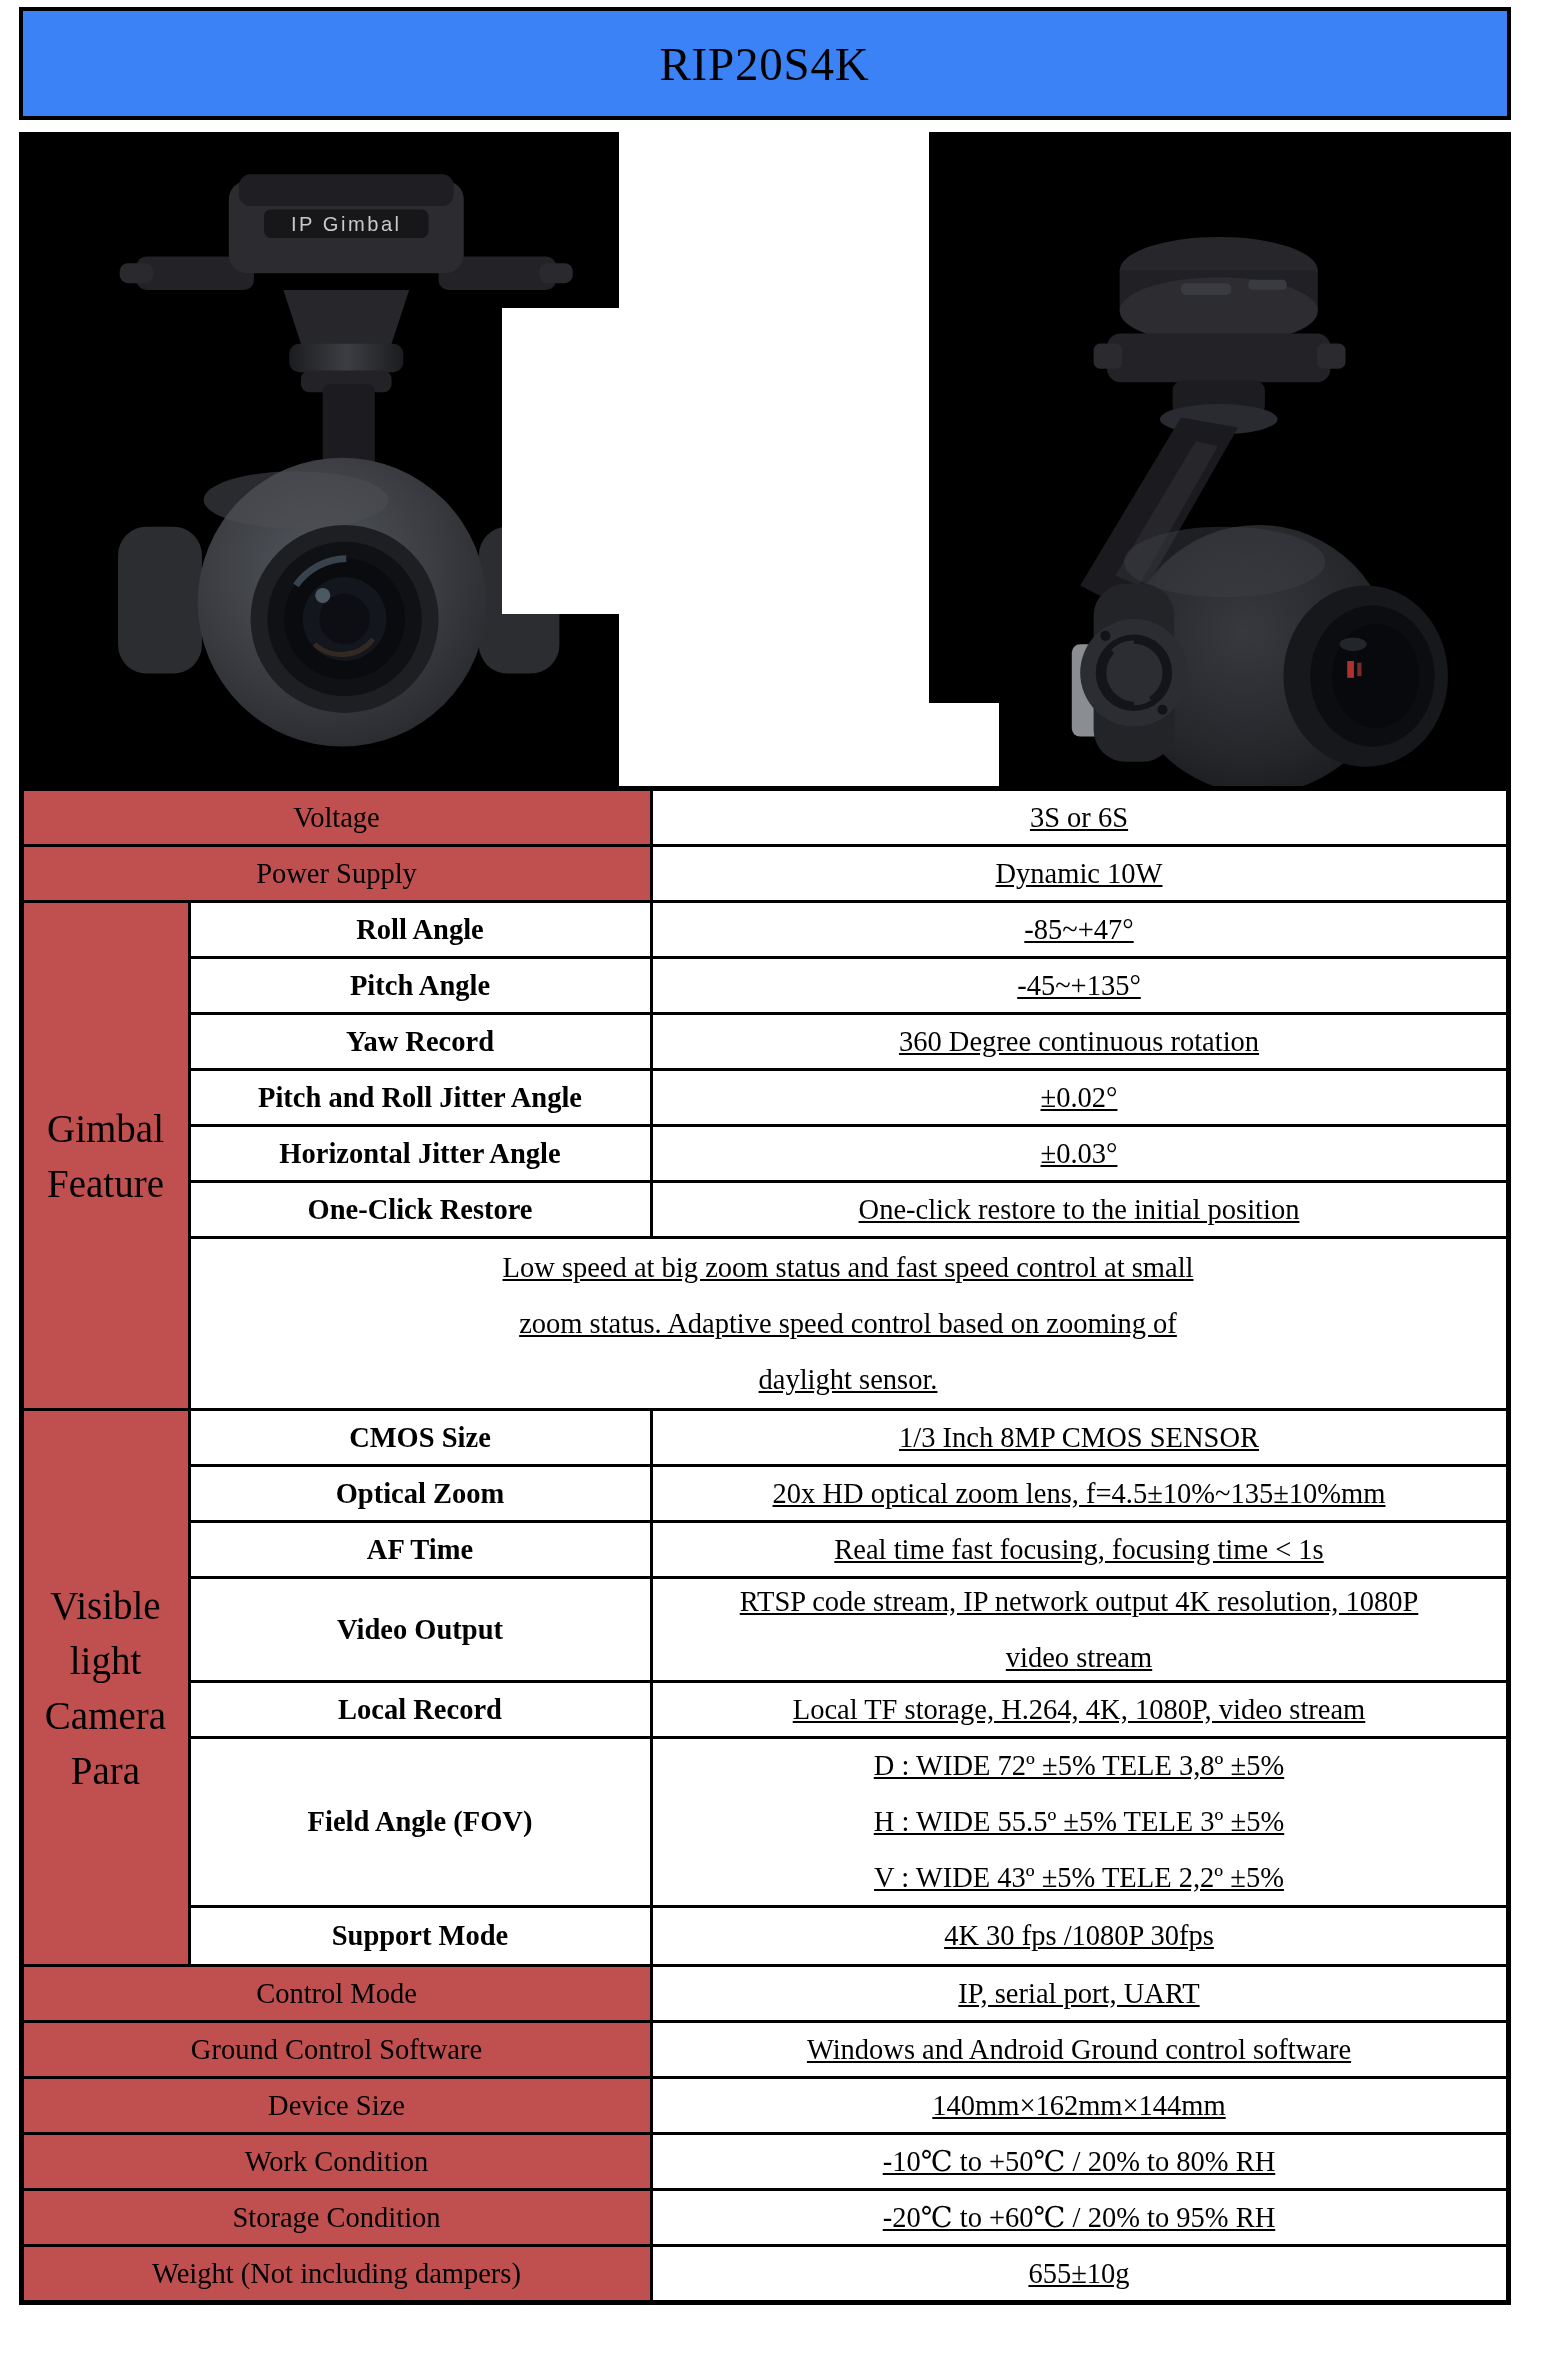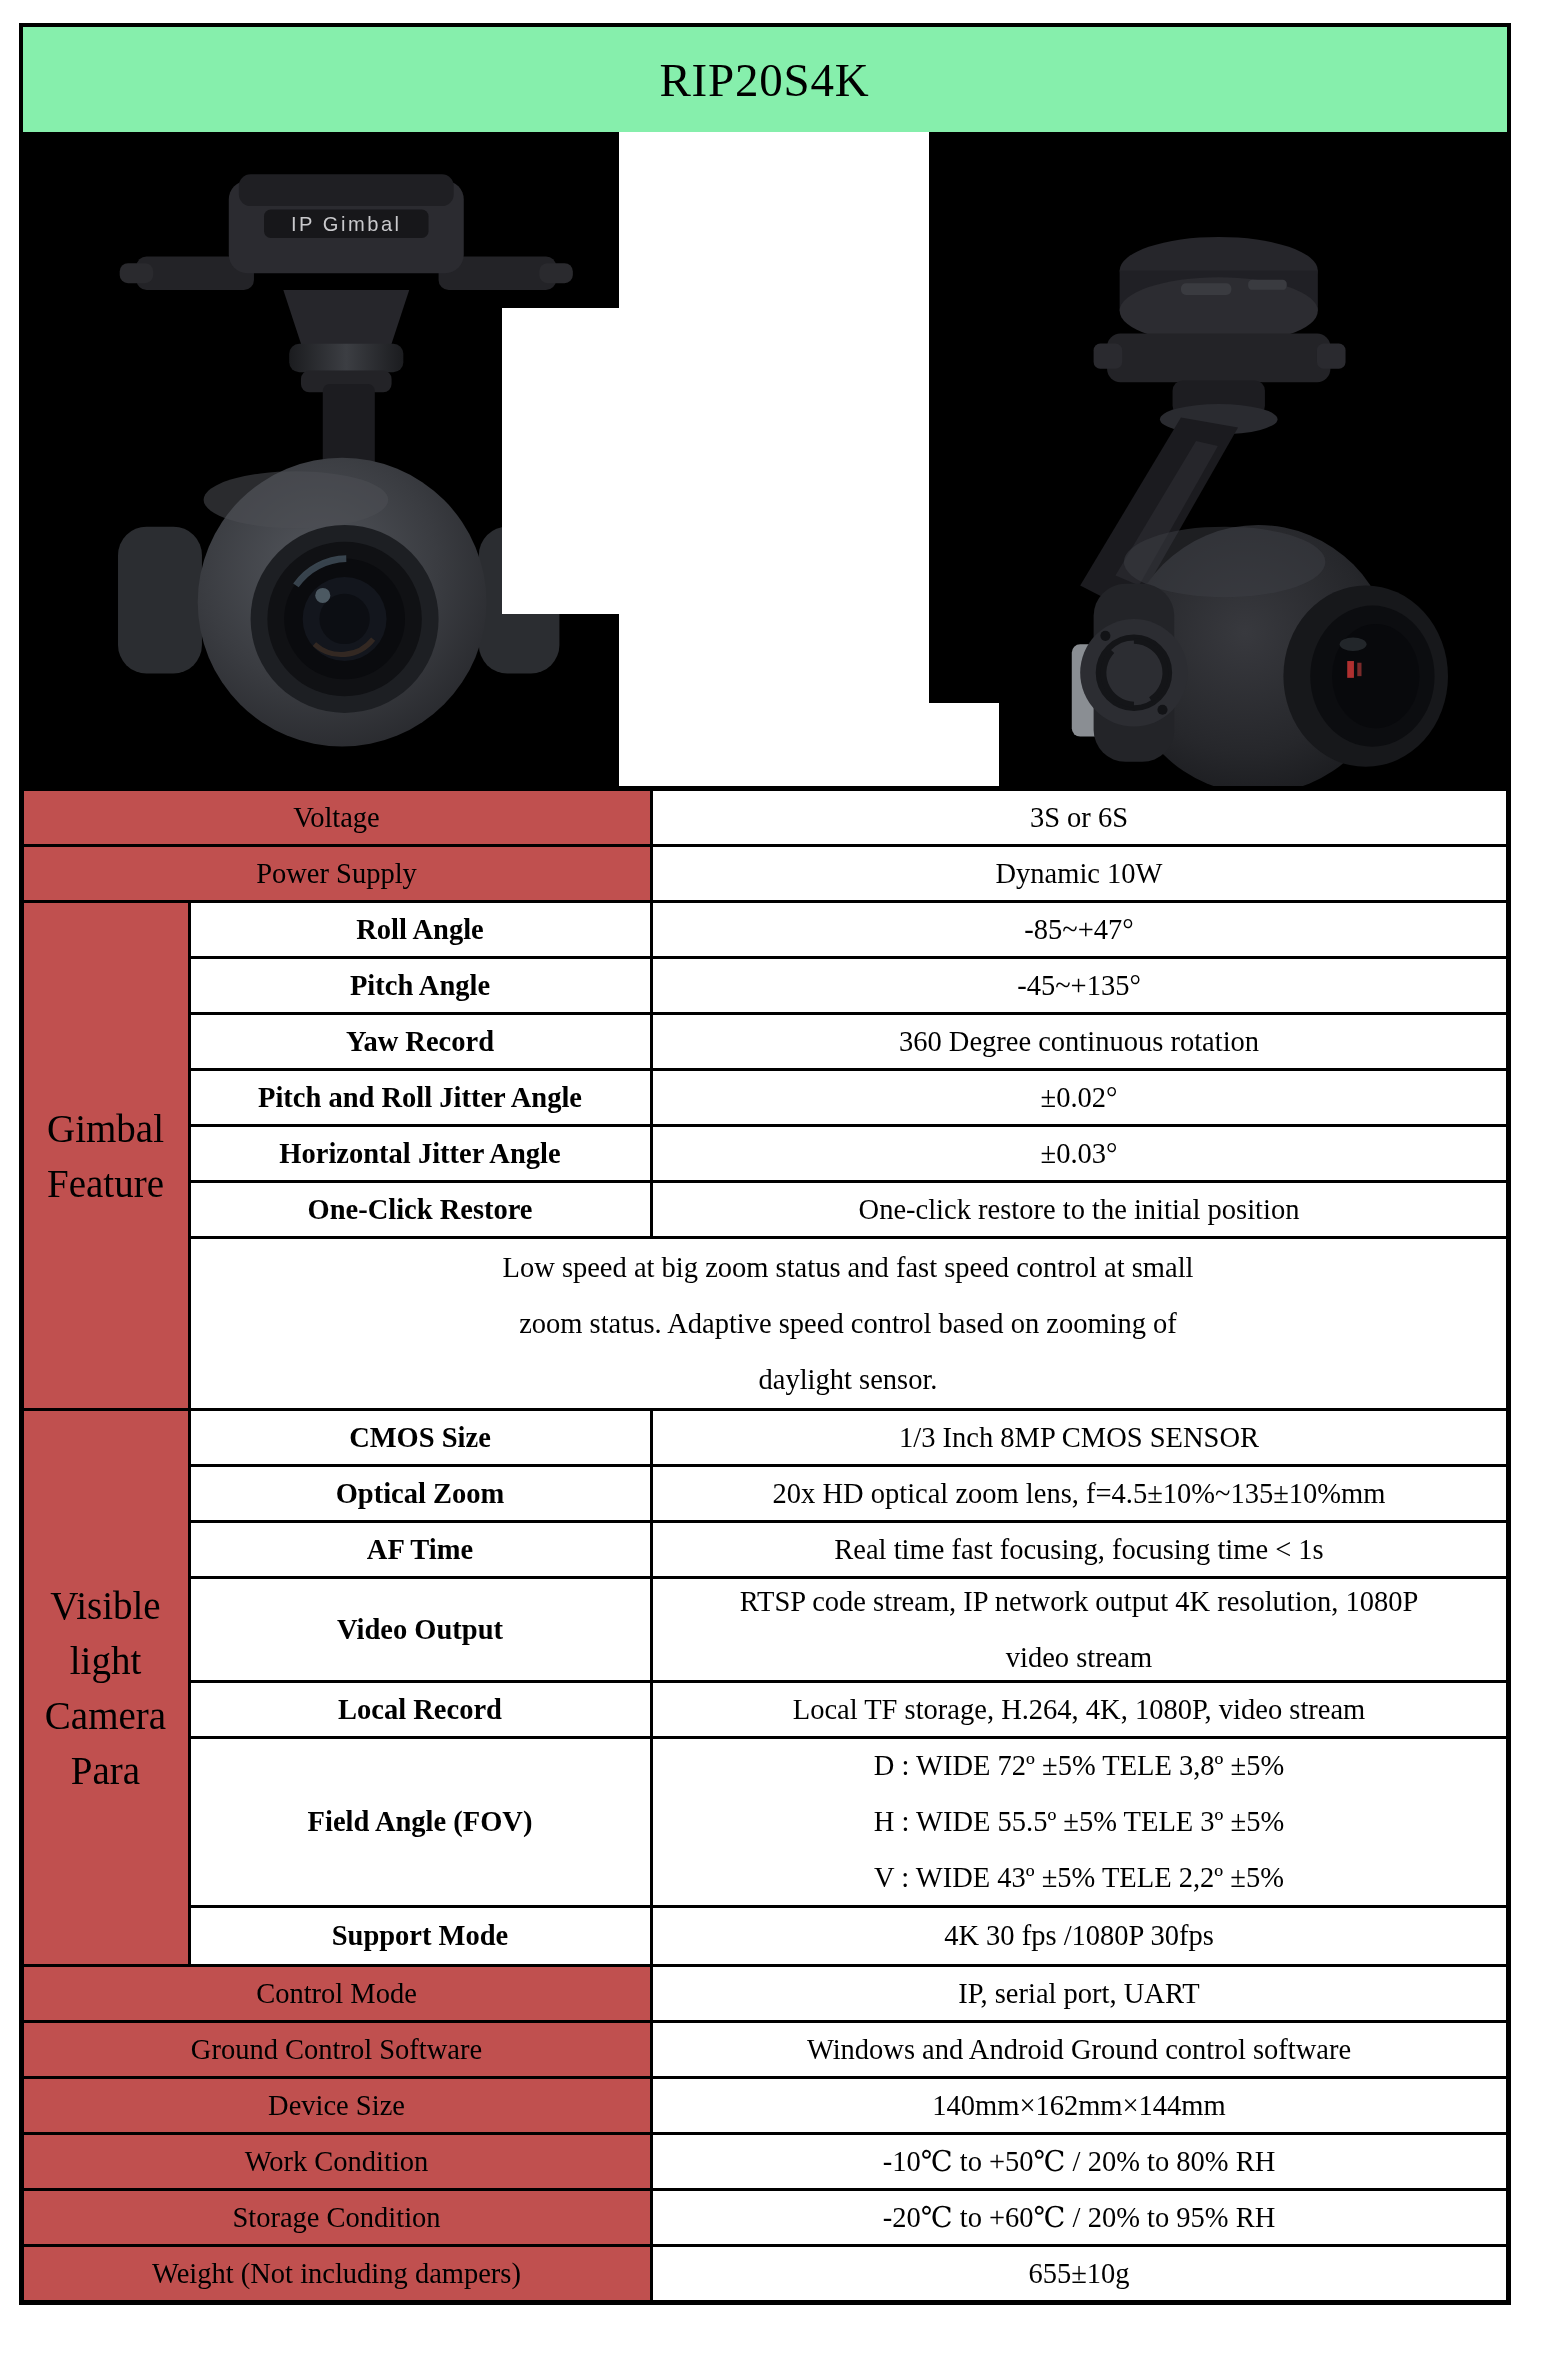--- a/index.html
+++ b/index.html
@@ -1,21 +1,21 @@
 <!DOCTYPE html>
 <html style="font-size:13.4px"><head>
 <meta charset="utf-8">
 <style>
   html,body{margin:0;padding:0;background:#ffffff;}
   body{width:1565px;height:2366px;position:relative;overflow:hidden;
        font-family:"Liberation Serif","DejaVu Serif",serif;color:#000;}
 
   
-  #header{position:absolute;left:18.5px;top:23px;width:1492px;height:113px;
-          box-sizing:border-box;background:#86efac;border:4.2px solid #000;
+  #header{position:absolute;left:18.5px;top:7px;width:1492px;height:113px;
+          box-sizing:border-box;background:#3b82f6;border:4.2px solid #000;
           display:flex;align-items:center;justify-content:center;}
   #header .title{font-size:47px;letter-spacing:0.8px;color:#000;}
 
   
   #band{position:absolute;left:18.5px;top:132px;width:1492px;height:655px;background:#ffffff;}
   .photo{position:absolute;top:0;height:655px;background:#000;overflow:hidden;}
   #photo-left{left:0;width:600px;}
   #photo-right{left:910px;width:582px;}
   .white-notch{position:absolute;background:#fff;}
   #notch-left{left:483px;top:176px;width:118px;height:306px;}
@@ -26,21 +26,21 @@
         border:5px solid #000;background:#fff;}
   .row{display:flex;height:56px;box-sizing:border-box;border-bottom:3.4px solid #000;}
   .row.h3{height:169px;}
   .row.h2{height:104px;}
   .row.last{border-bottom:none;height:53px;}
   .cell{display:flex;align-items:center;justify-content:center;text-align:center;
         font-size:28.5px;line-height:1.25;box-sizing:border-box;white-space:pre-line;}
   .c-label{width:462px;border-right:3.4px solid #000;background:#fff;font-weight:bold;}
   .c-label.red,.c-full{background:#c0504f;}
   .c-full{width:629px;border-right:3.4px solid #000;}
-  .c-value{flex:1;background:#fff;}
+  .c-value{flex:1;background:#fff;text-decoration:underline;}
   .section{display:flex;box-sizing:border-box;border-bottom:3.4px solid #000;}
   .sec-left{width:164px;border-right:3.4px solid #000;background:#c0504f;
             display:flex;align-items:center;justify-content:center;text-align:center;
             font-size:39px;line-height:55px;white-space:pre-line;}
   .sec-right{flex:1;display:flex;flex-direction:column;}
   .sec-right .row:last-child{border-bottom:none;}
   .mline{line-height:56px;}
 
   
   svg text{font-family:"Liberation Sans","DejaVu Sans",sans-serif;}

